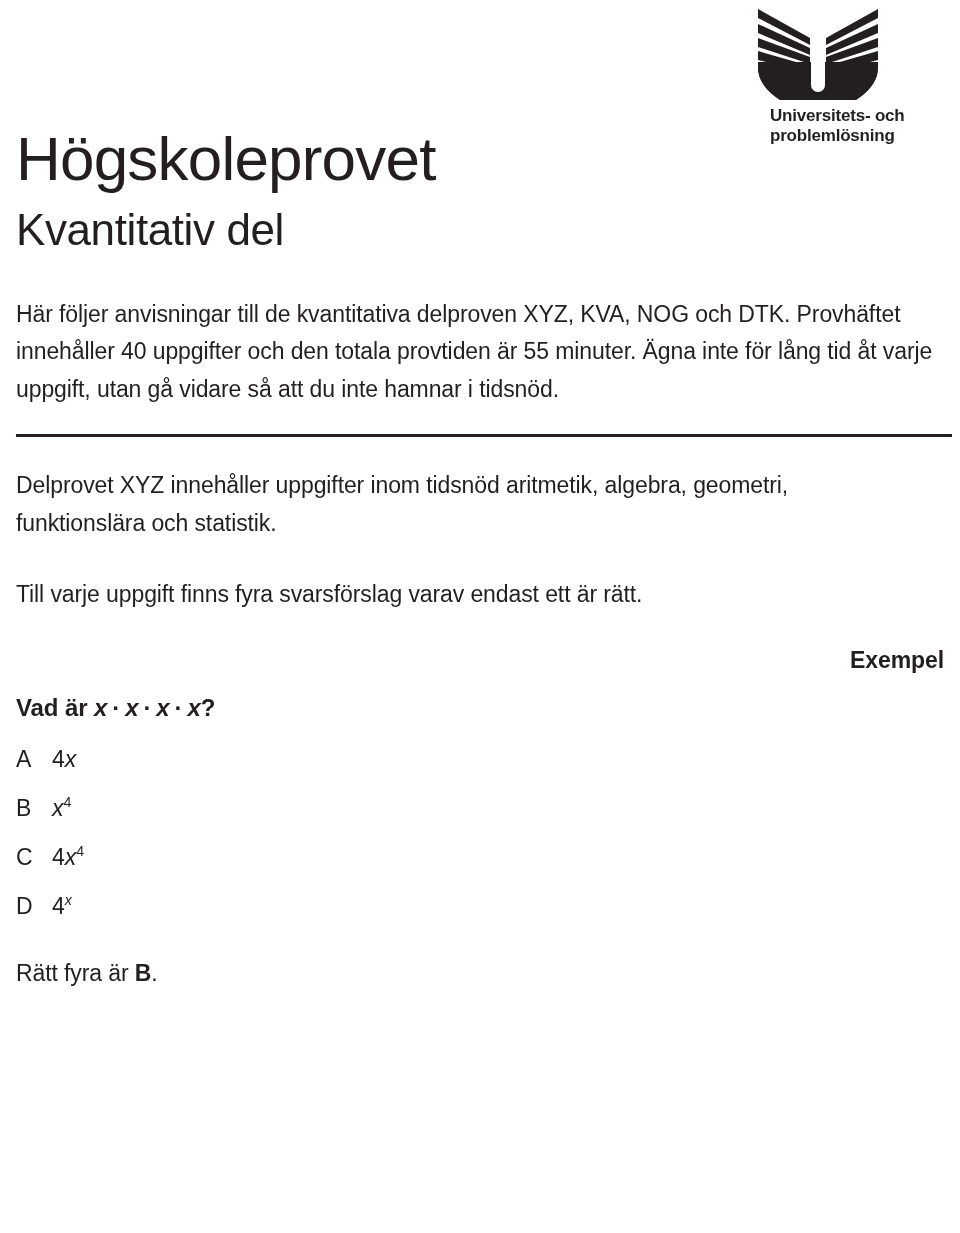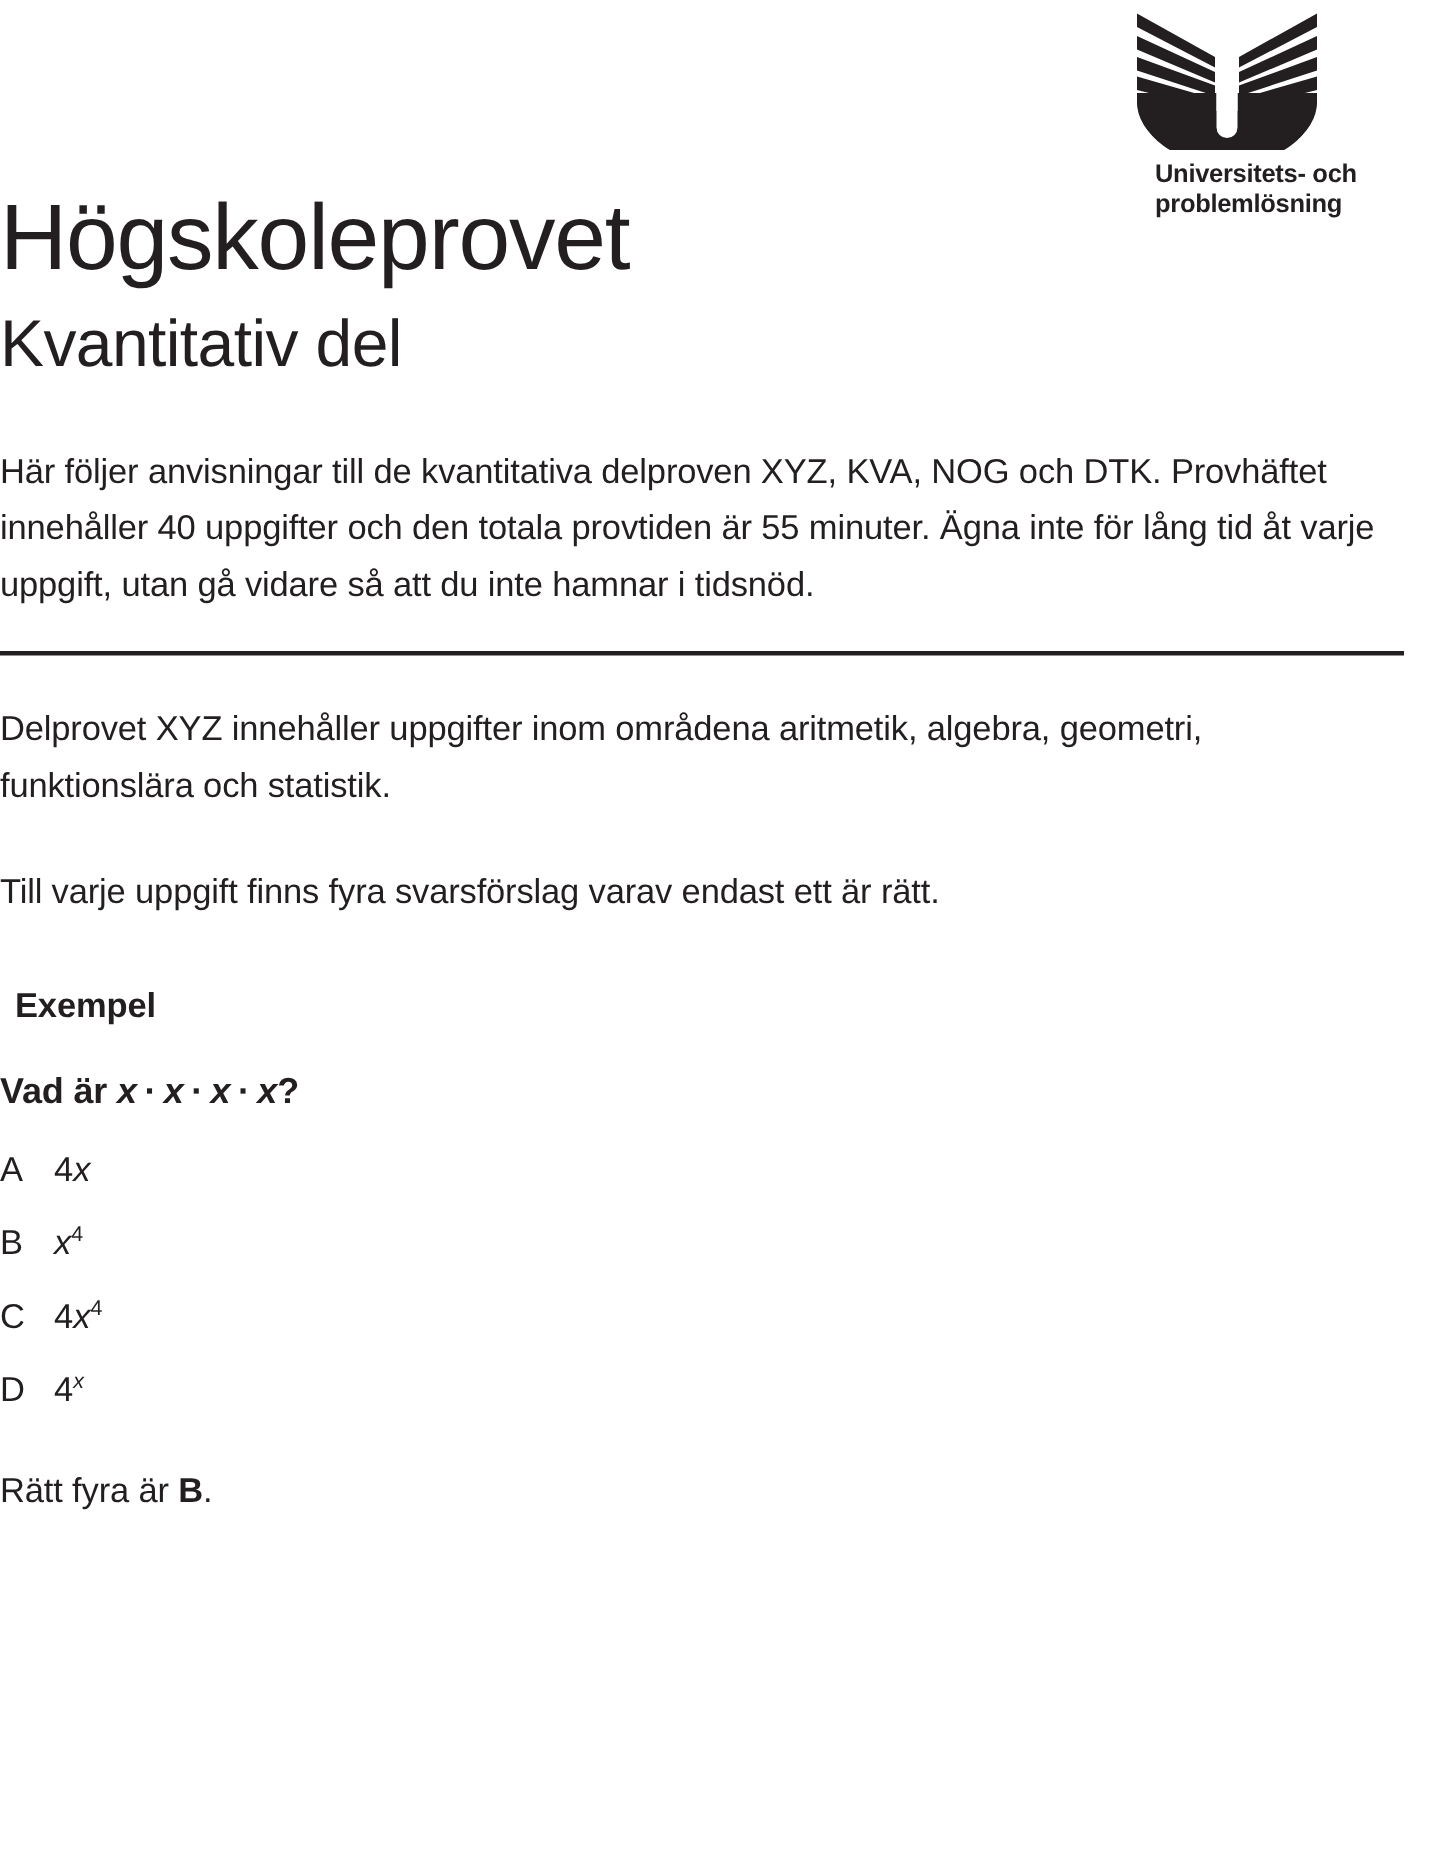--- a/index.html
+++ b/index.html
@@ -15,21 +15,21 @@
     font-family: "Liberation Sans", "DejaVu Sans", sans-serif;
     color: #231f20;
     overflow: hidden;
   }
 
   .page {
     position: relative;
     width: 960px;
     height: 1233px;
     box-sizing: border-box;
-    padding: 0 0;
+    padding: 0 16px;
   }
 
   
   .logo-block {
     position: absolute;
     top: 4px;
     right: 18px;
     width: 230px;
     text-align: left;
   }
@@ -114,26 +114,27 @@
     padding-top: 30px;
     font-size: 23px;
     line-height: 1.62;
     letter-spacing: -0.1px;
     color: #231f20;
     max-width: 900px;
   }
   .body-para.spaced { padding-top: 34px; }
 
   .label-bold {
-    margin: 10px;
+    margin: 0;
     padding-top: 34px;
     font-size: 23px;
     font-weight: bold;
     letter-spacing: -0.1px;
     color: #231f20;
+    text-align: right;
   }
 
   .question {
     margin: 0;
     padding-top: 20px;
     font-size: 24px;
     font-weight: bold;
     letter-spacing: -0.1px;
     color: #231f20;
   }
@@ -221,21 +222,21 @@
   </div>
 
   <h1 class="title-main">Högskoleprovet</h1>
   <h2 class="title-sub">Kvantitativ del</h2>
 
   <p class="intro">Här följer anvisningar till de kvantitativa delproven XYZ, KVA, NOG och DTK. Provhäftet innehåller 40 uppgifter och den totala provtiden är 55 minuter. Ägna inte för lång tid åt varje uppgift, utan gå vidare så att du inte hamnar i tidsnöd.</p>
 
   <hr class="divider">
 
 
-  <p class="body-para">Delprovet XYZ innehåller uppgifter inom områdena aritmetik, algebra, geometri, funktionslära och statistik.</p>
+  <p class="body-para">Delprovet XYZ innehåller uppgifter inom tidsnöd aritmetik, algebra, geometri, funktionslära och statistik.</p>
   <p class="body-para spaced">Till varje uppgift finns fyra svarsförslag varav endast ett är rätt.</p>
 
   <p class="label-bold">Exempel</p>
 
   <p class="question">
     <span>Vad är</span>
     <span class="var">x</span><span class="op">·</span><span class="var">x</span><span class="op">·</span><span class="var">x</span><span class="op">·</span><span class="var">x</span><span>?</span>
   </p>
 
   <ul class="options">

